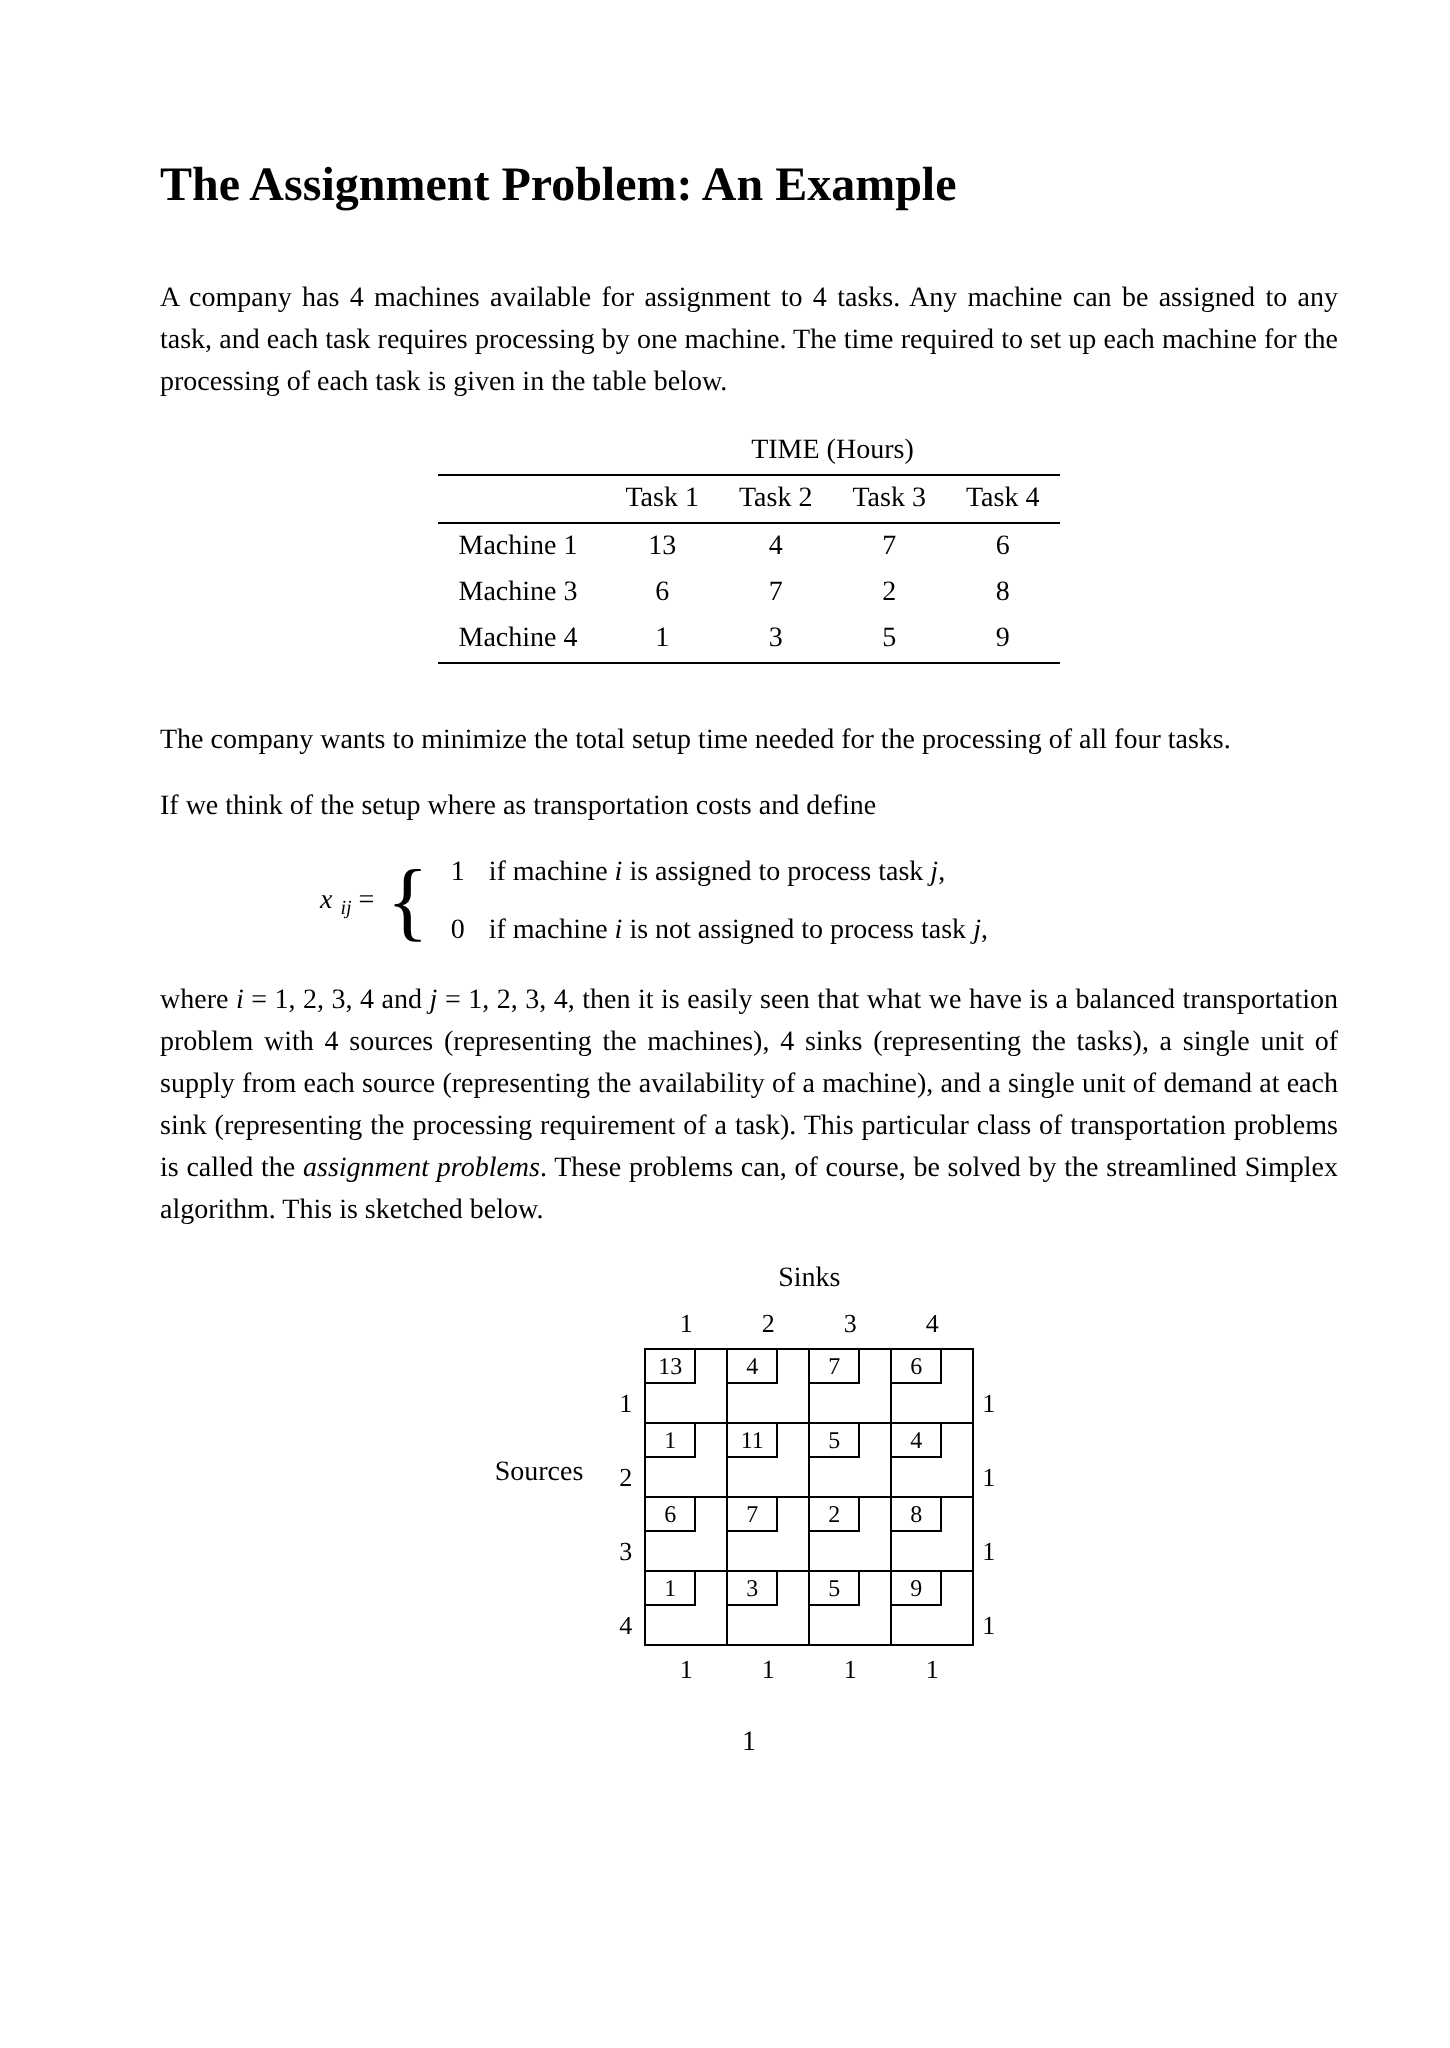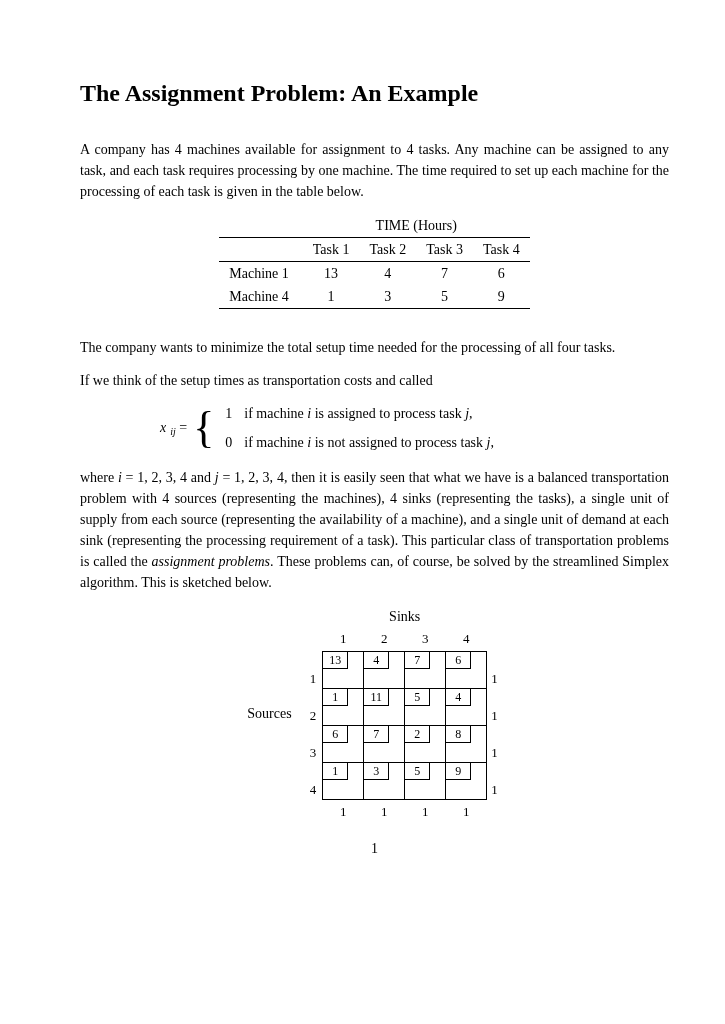--- a/index.html
+++ b/index.html
@@ -175,32 +175,39 @@
     </thead>
     <tbody>
       <tr>
         <th class="row-label">Machine 1</th>
         <td>13</td>
         <td>4</td>
         <td>7</td>
         <td>6</td>
       </tr>
       <tr>
+        <th class="row-label">Machine 3</th>
+        <td>6</td>
+        <td>7</td>
+        <td>2</td>
+        <td>8</td>
+      </tr>
+      <tr>
         <th class="row-label">Machine 4</th>
         <td>1</td>
         <td>3</td>
         <td>5</td>
         <td>9</td>
       </tr>
     </tbody>
   </table>
 
   <p>The company wants to minimize the total setup time needed for the processing of all four tasks.</p>
 
-  <p>If we think of the setup times as transportation costs and called</p>
+  <p>If we think of the setup where as transportation costs and define</p>
 
   <div class="equation-block">
     <span>
       <span class="var">x</span><span class="sub">ij</span>
       <span> = </span>
     </span>
     <span class="brace">{</span>
     <span class="cases">
       <span class="case-row">
         <span class="case-val">1</span>

